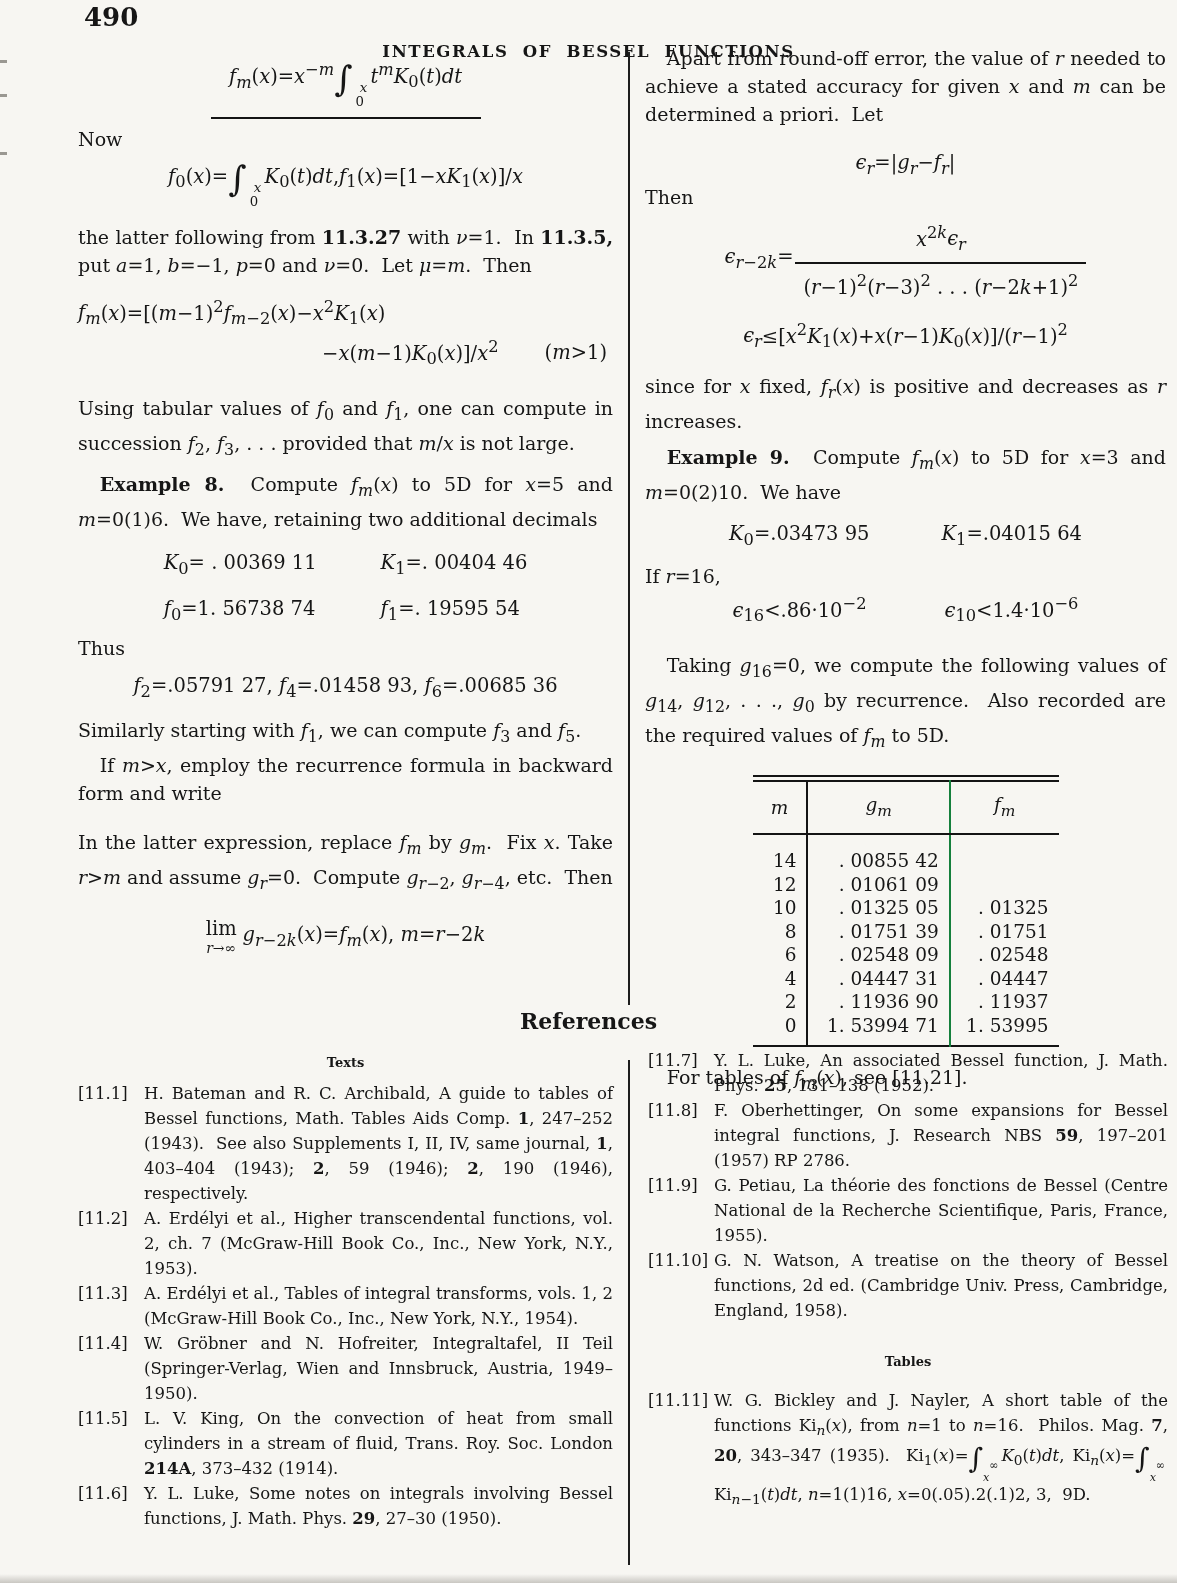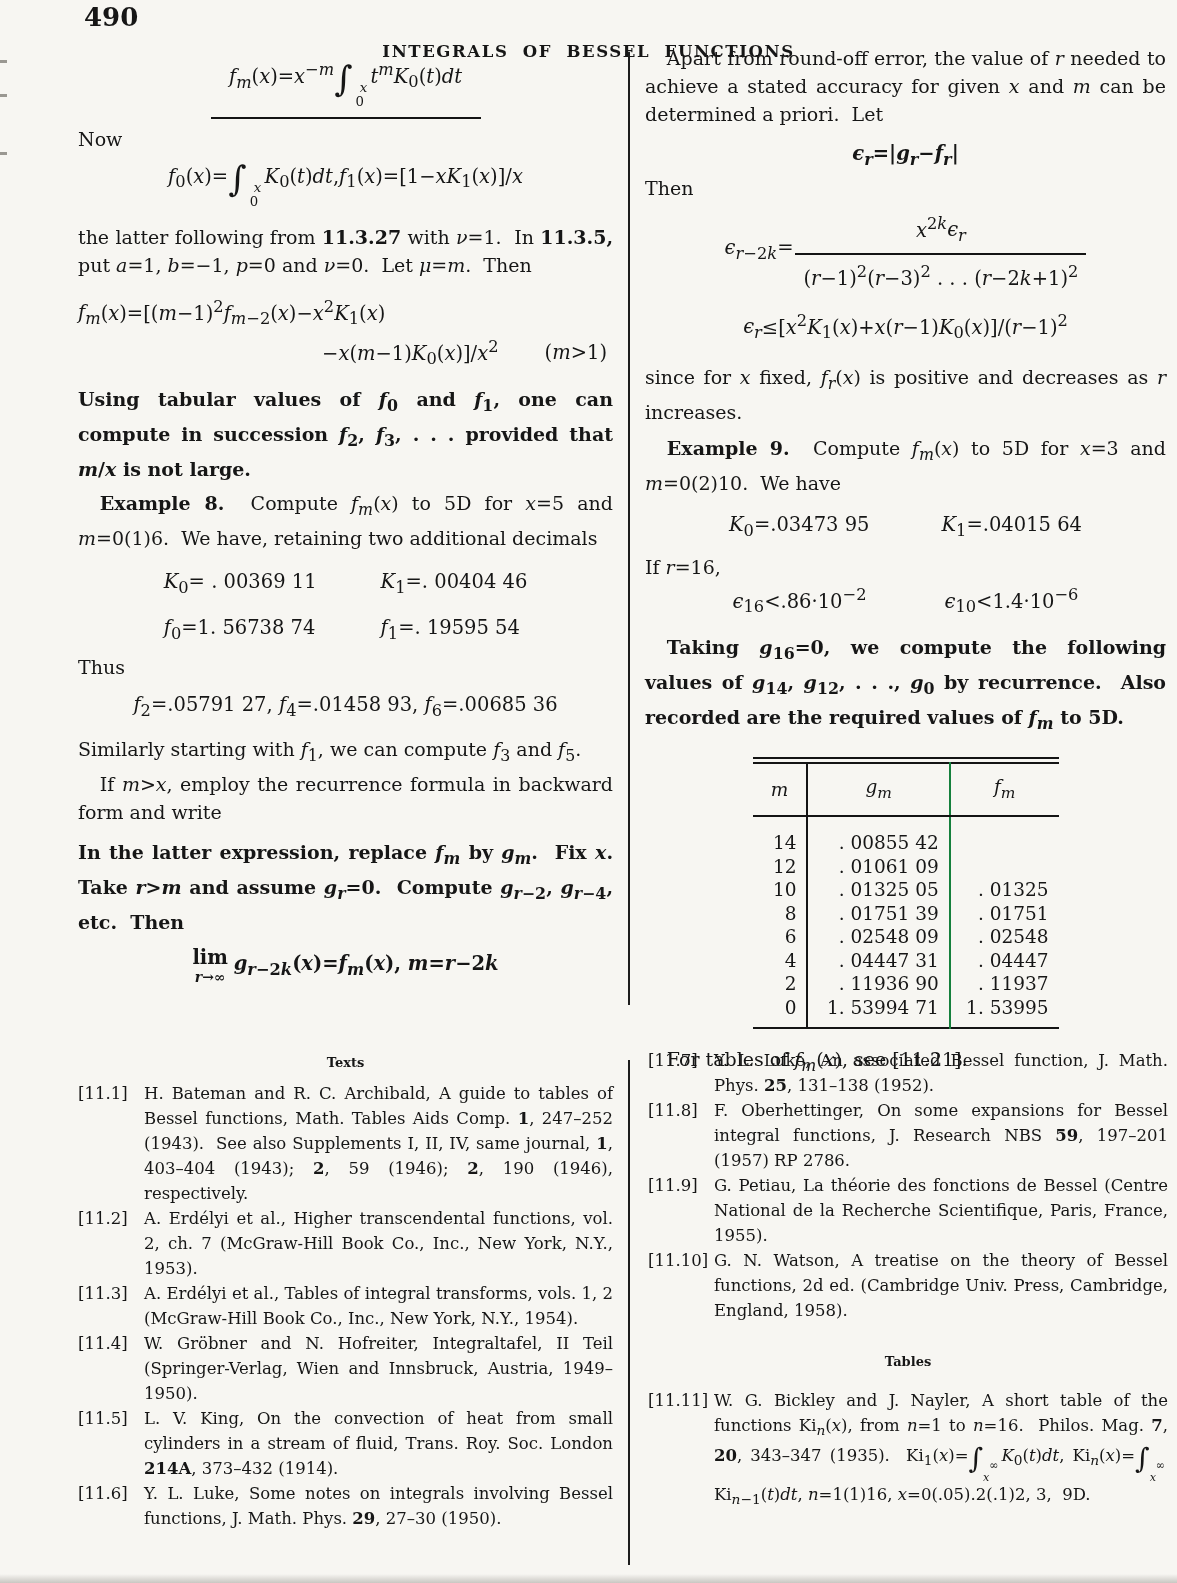--- a/index.html
+++ b/index.html
@@ -27,21 +27,21 @@
   
   .jt{text-align:justify;}
   .ind{text-indent:1.15em;}
   p{margin:0;}
   .frm{font-size:19.5px;}
   .ctr{text-align:center;}
   
   .f1block{width:270px;margin:12px auto 0;text-align:center;
     border-bottom:2px solid #141414;padding-bottom:9px;}
   .mt6{margin-top:6px;} .mt8{margin-top:8px;} .mt10{margin-top:10px;}
-  .mt12{margin-top:12px;font-weight:bold;} .mt14{margin-top:14px;} .mt16{margin-top:16px;}
+  .mt12{margin-top:21px;} .mt14{margin-top:14px;} .mt16{margin-top:16px;}
   
   .int{font-size:1.8em;font-style:normal;line-height:1;vertical-align:-0.24em;}
   .ilim{display:inline-flex;flex-direction:column;justify-content:space-between;
     height:2.05em;vertical-align:-0.72em;font-size:0.68em;line-height:1;
     font-style:normal;margin-right:0.25em;}
   .ilim .u{padding-left:0.55em;}
   .ilim .l{padding-left:0;}
   
   .fm2{display:flex;justify-content:flex-end;align-items:baseline;}
   .fm2 .tail{margin-right:46px;}
@@ -246,20 +246,21 @@
               <td class="c2">1. 53995</td>
             </tr>
           </tbody>
       </table>
     </div>
 
     <p class="ind mt16">For tables of <i>f<sub>m</sub></i>(<i>x</i>), see [11.21].</p>
 
   </div>
 
+  <div class="refshead">References</div>
 
   <div class="refcol left">
     <div class="subhead">Texts</div>
     <div>
         <div class="ref">
           <span class="rid">[11.1]</span>
           <span class="rtx">H. Bateman and R. C. Archibald, A guide to tables of Bessel functions, Math. Tables Aids Comp. <b>1</b>, 247–252 (1943).&nbsp; See also Supplements I, II, IV, same journal, <b>1</b>, 403–404 (1943); <b>2</b>, 59 (1946); <b>2</b>, 190 (1946), respectively.</span>
         </div>
         <div class="ref">
           <span class="rid">[11.2]</span>

